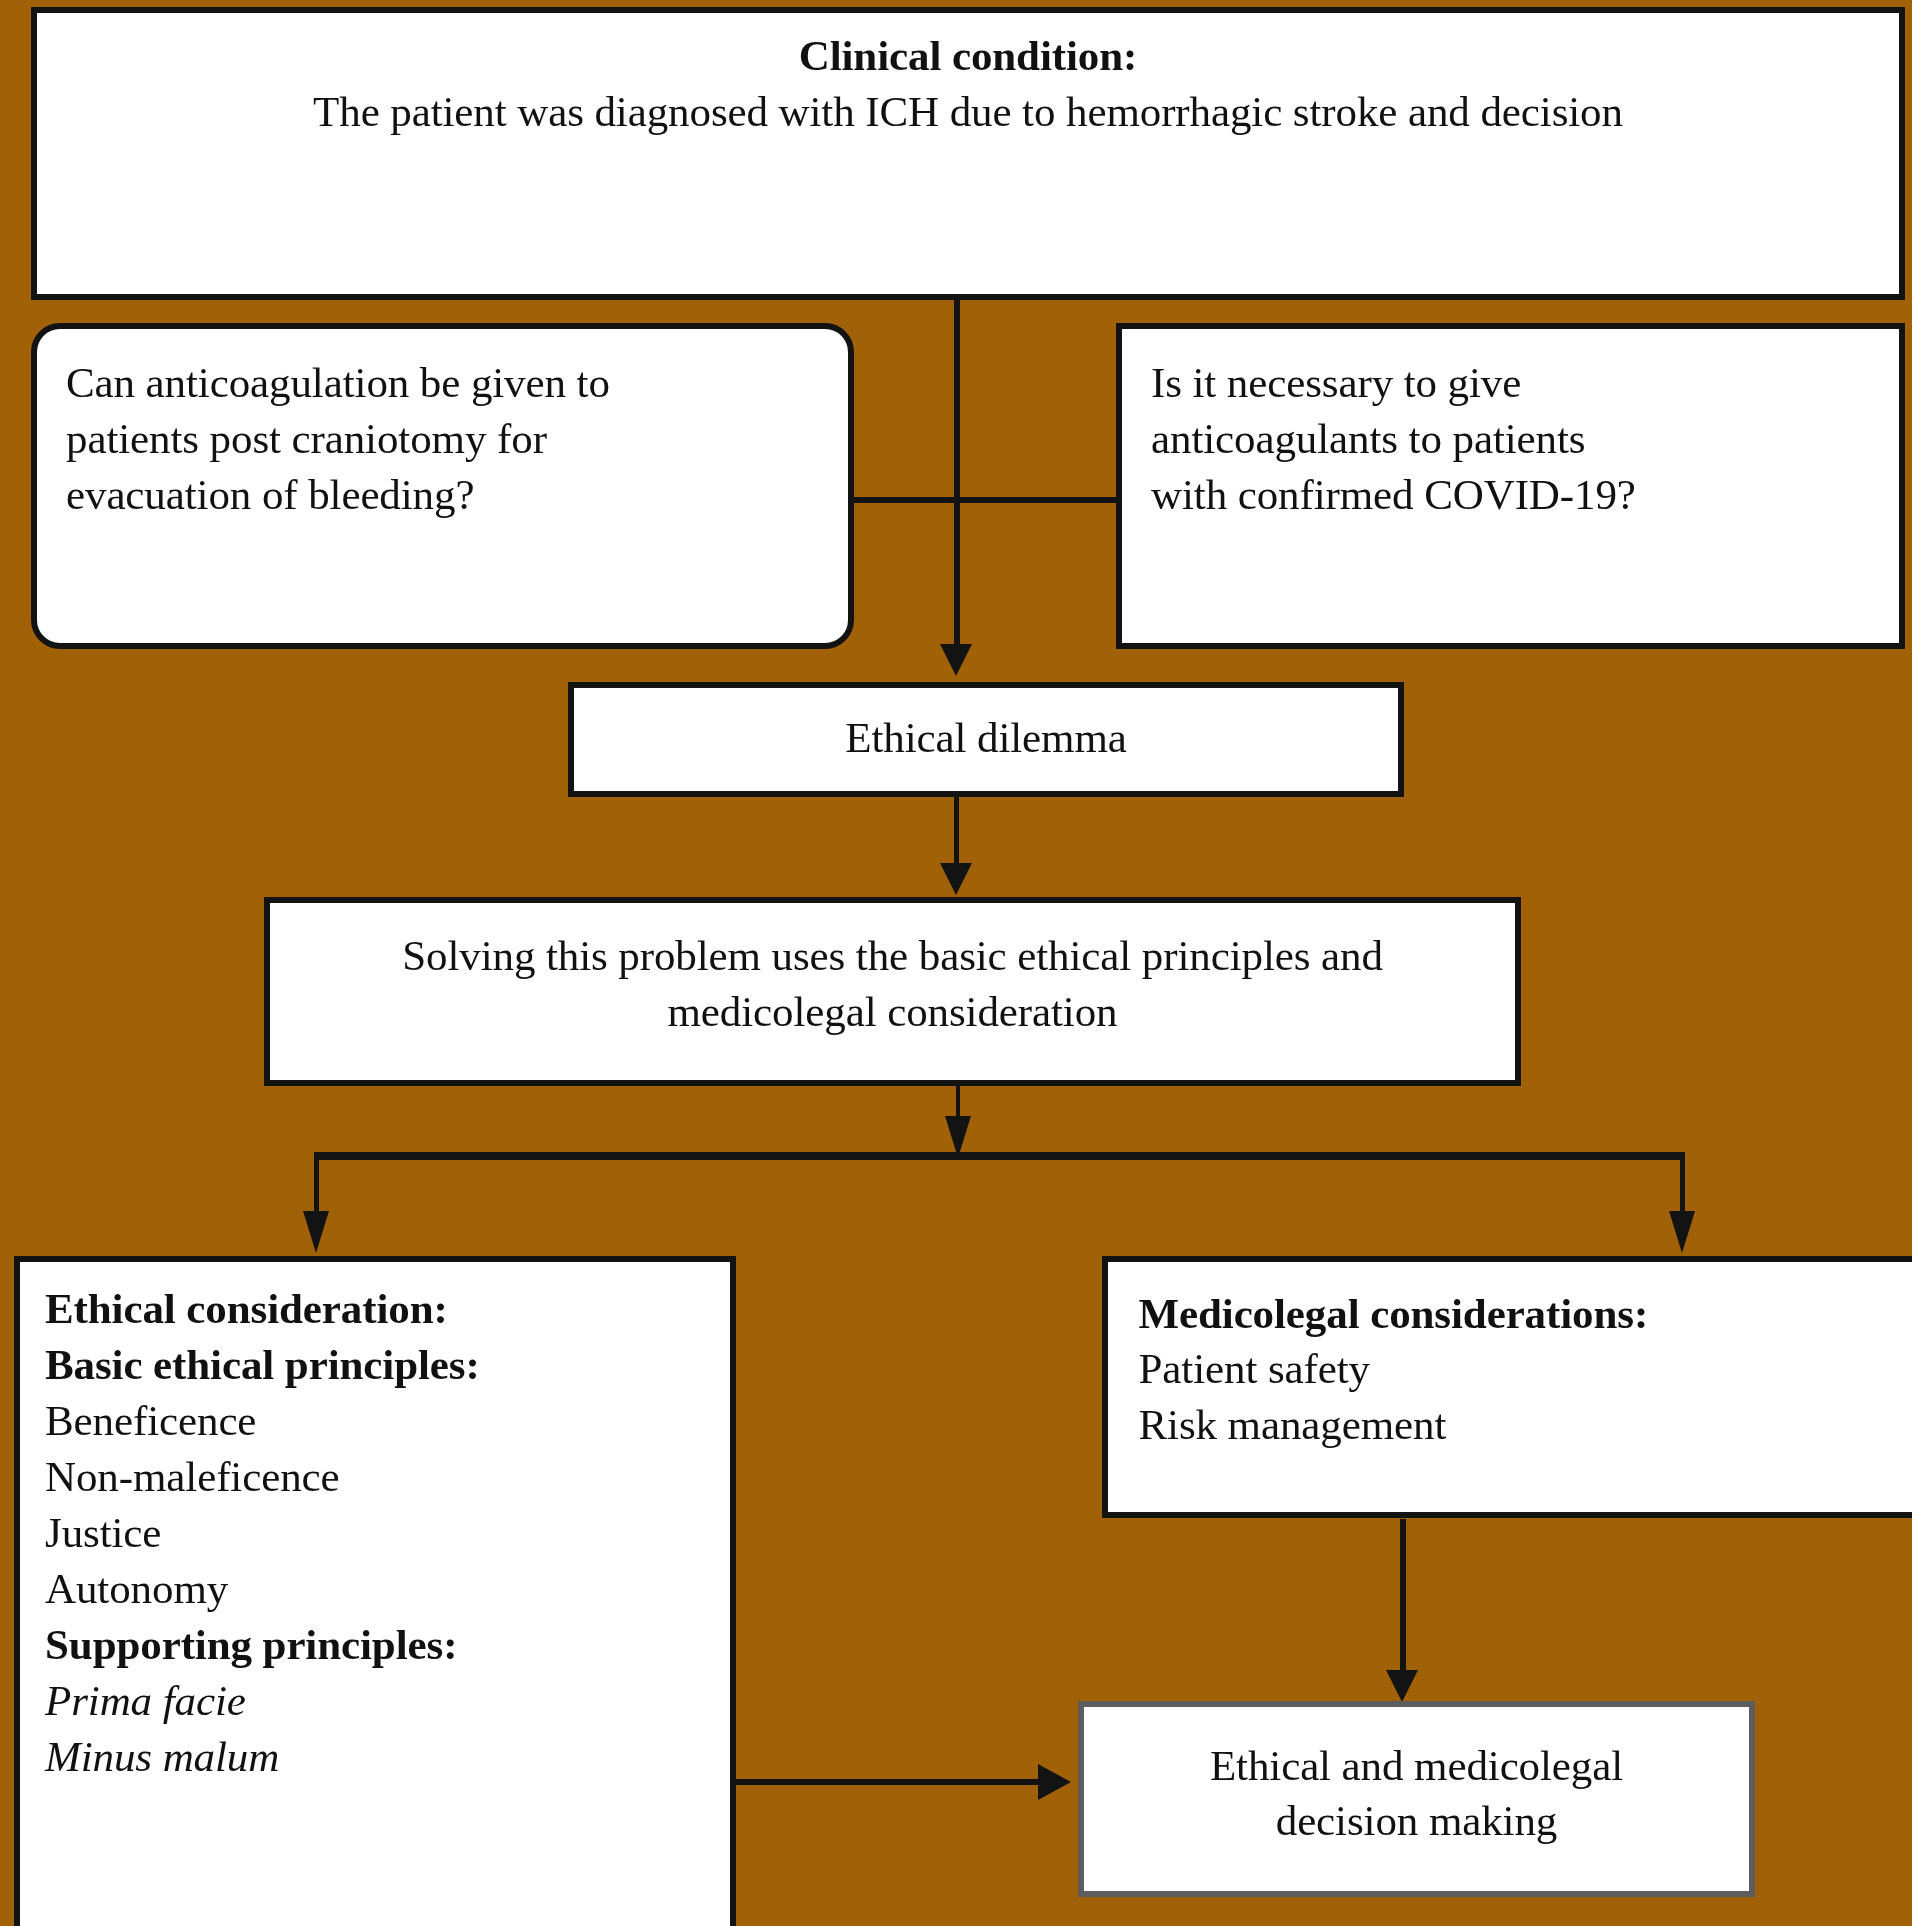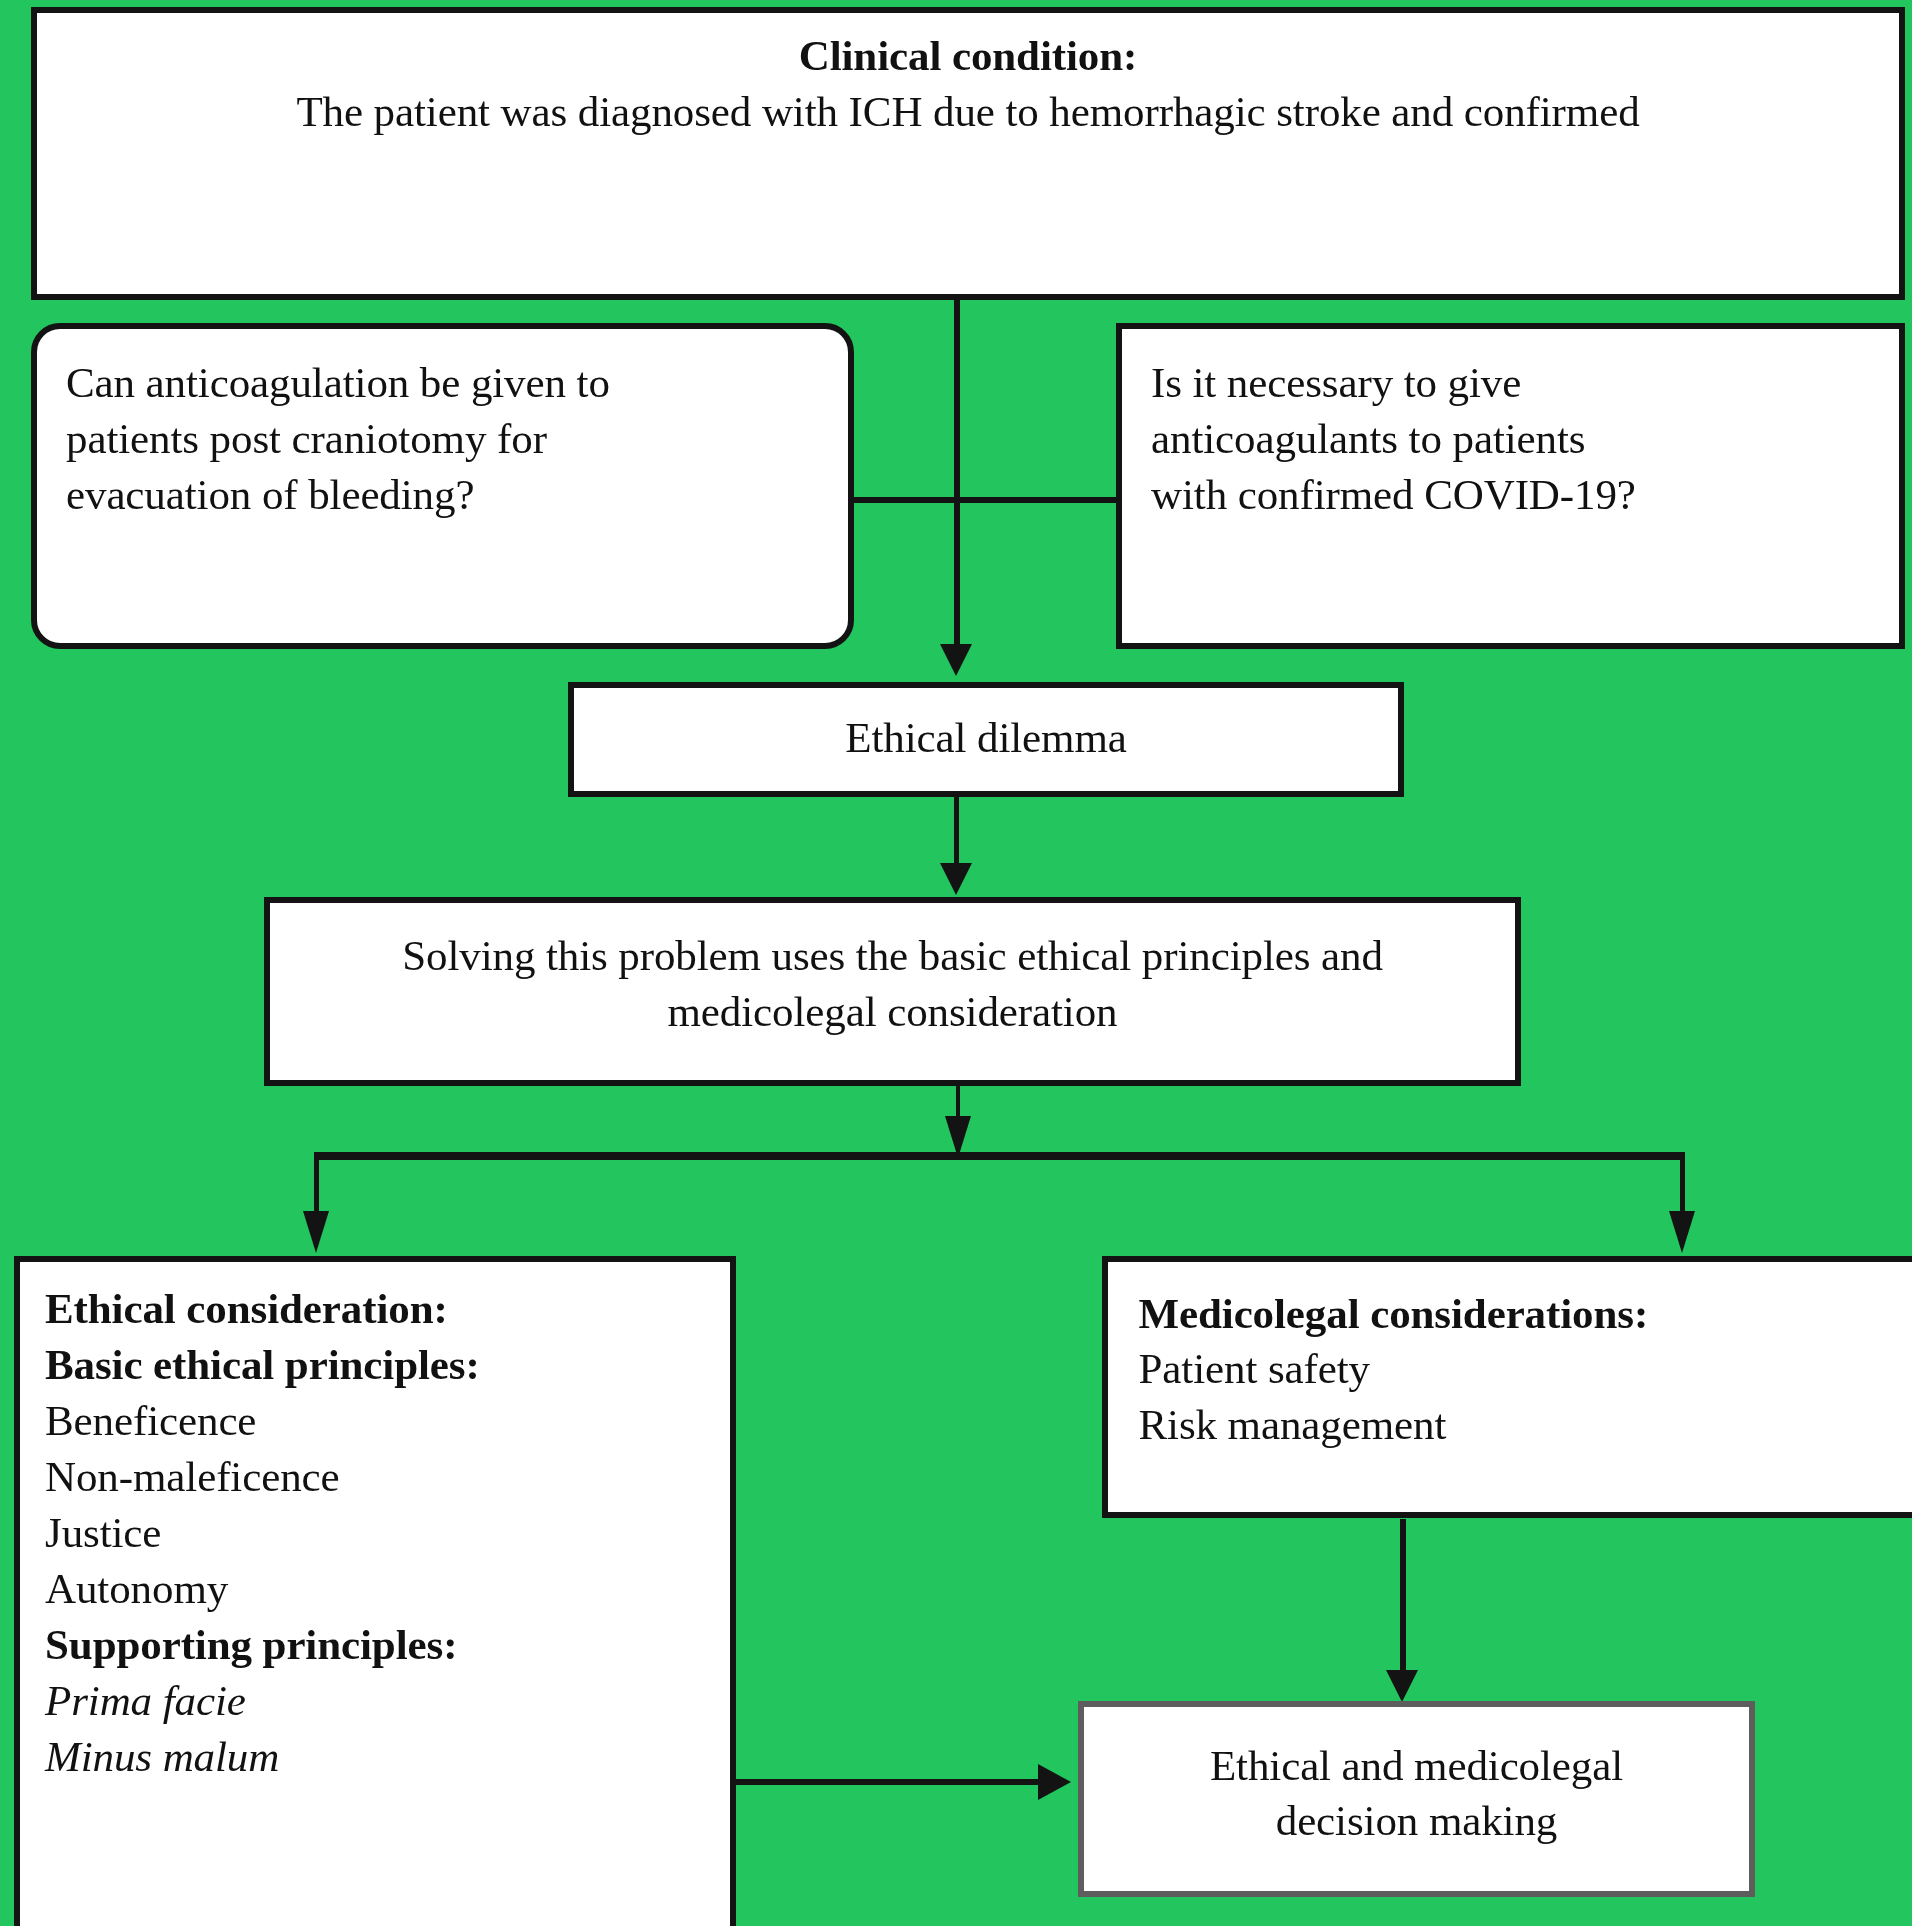--- a/index.html
+++ b/index.html
@@ -4,21 +4,21 @@
 <style>
   html, body {
     margin: 0;
     padding: 0;
     background: #ffffff;
   }
   #canvas {
     position: relative;
     width: 1913px;
     height: 1926px;
-    background: #22c55e;
+    background: #a16207;
     font-family: "Liberation Serif", "DejaVu Serif", serif;
     color: #111111;
     overflow: hidden;
   }
   .node {
     position: absolute;
     box-sizing: border-box;
     background: #ffffff;
     border: 6.2px solid #131313;
   }
@@ -66,21 +66,21 @@
   }
 </style>
 </head>
 <body>
 
 <div id="canvas">
 
   <div class="node" style="left:31px; top:7px; width:1874px; height:293px;">
     <div class="inner ctr" style="top:15.3px; padding:0 23.6px;">
       <div class="tline b">Clinical condition:</div>
-      <div class="tline">The patient was diagnosed with ICH due to hemorrhagic stroke and confirmed</div>
+      <div class="tline">The patient was diagnosed with ICH due to hemorrhagic stroke and decision</div>
     </div>
   </div>
 
   <div class="vline" style="left:954px; top:300px; width:5.6px; height:347px;"></div>
   <div class="arrow-down" style="left:940px; top:644px;"></div>
 
   <div class="node" style="left:31px; top:323px; width:823px; height:326px;border-radius:29px;">
     <div class="inner lft" style="top:26px; padding:0 29px;">
       <div class="tline">Can anticoagulation be given to</div>
       <div class="tline">patients post craniotomy for</div>

